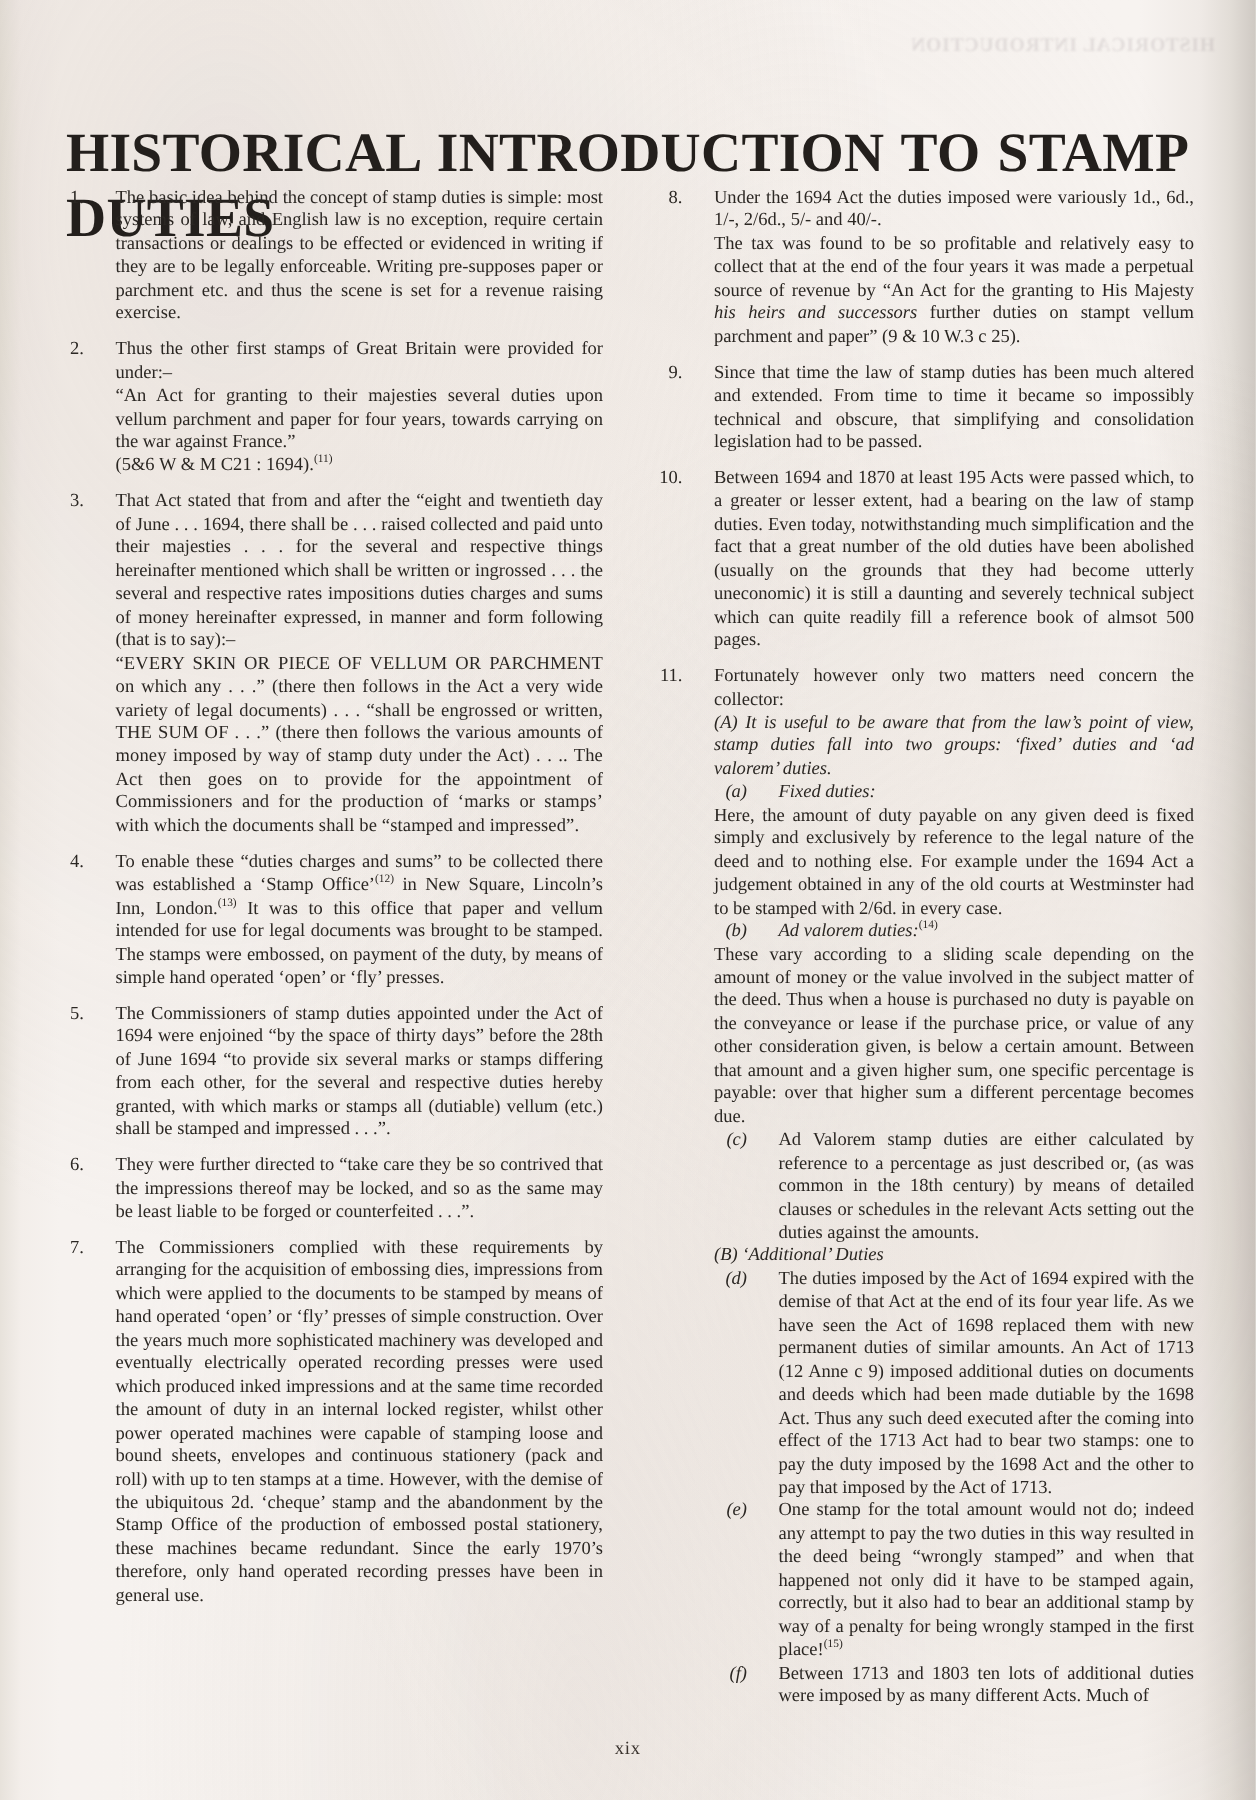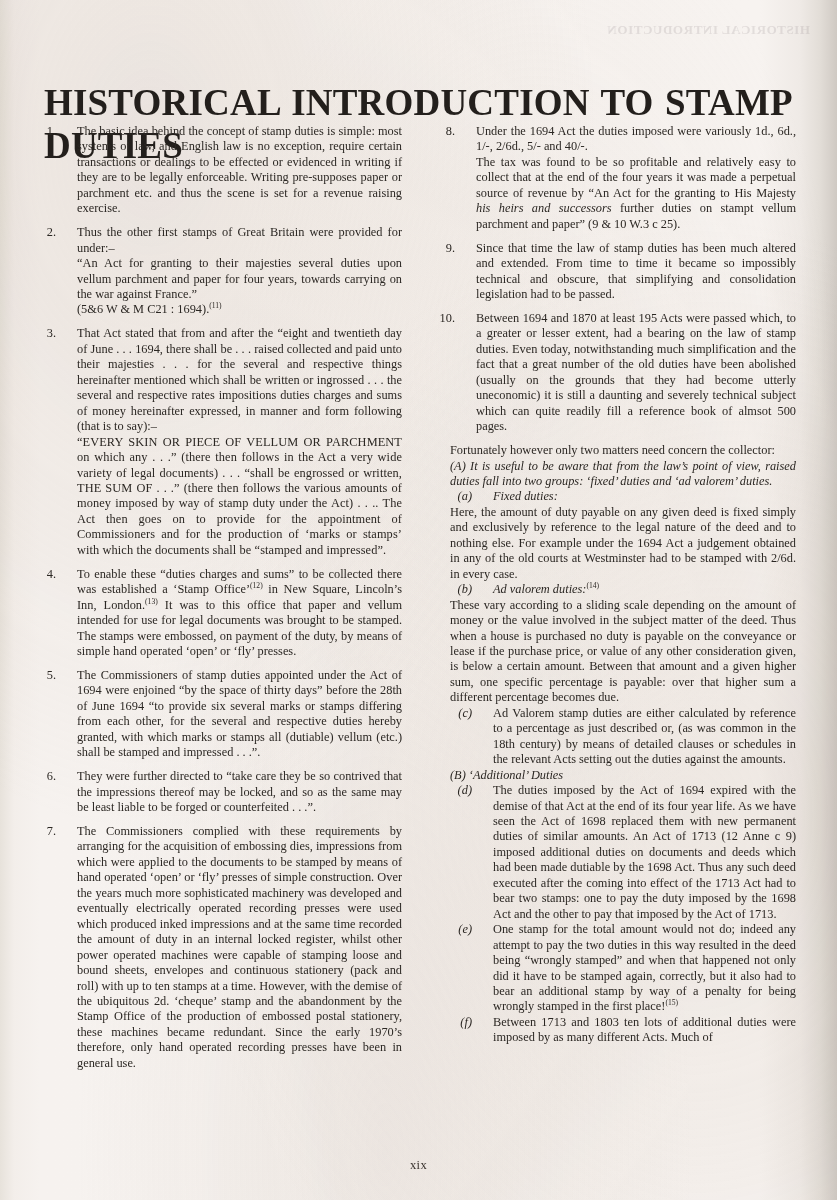--- a/index.html
+++ b/index.html
@@ -226,24 +226,25 @@
       </div>
 
       <div class="item">
         <div class="marker w2">10.</div>
         <div class="body">
           <p>Between 1694 and 1870 at least 195 Acts were passed which, to a greater or lesser extent, had a bearing on the law of stamp duties. Even today, notwithstanding much simplification and the fact that a great number of the old duties have been abolished (usually on the grounds that they had become utterly uneconomic) it is still a daunting and severely technical subject which can quite readily fill a reference book of almsot 500 pages.</p>
         </div>
       </div>
 
       <div class="item">
+        <div class="marker w2">11.</div>
         <div class="body">
           <p>Fortunately however only two matters need concern the collector:</p>
 
-          <p class="ital">(A) It is useful to be aware that from the law’s point of view, raised duties fall into two groups: ‘fixed’ duties and ‘ad valorem’ duties.</p>
+          <p class="ital">(A) It is useful to be aware that from the law’s point of view, stamp duties fall into two groups: ‘fixed’ duties and ‘ad valorem’ duties.</p>
 
           <div class="sub">
             <div class="marker alpha">(a)</div>
             <div class="body">
               <p class="ital">Fixed duties:</p>
             </div>
           </div>
           <p class="subtext">Here, the amount of duty payable on any given deed is fixed simply and exclusively by reference to the legal nature of the deed and to nothing else. For example under the 1694 Act a judgement obtained in any of the old courts at Westminster had to be stamped with 2/6d. in every case.</p>
 
           <div class="sub">

